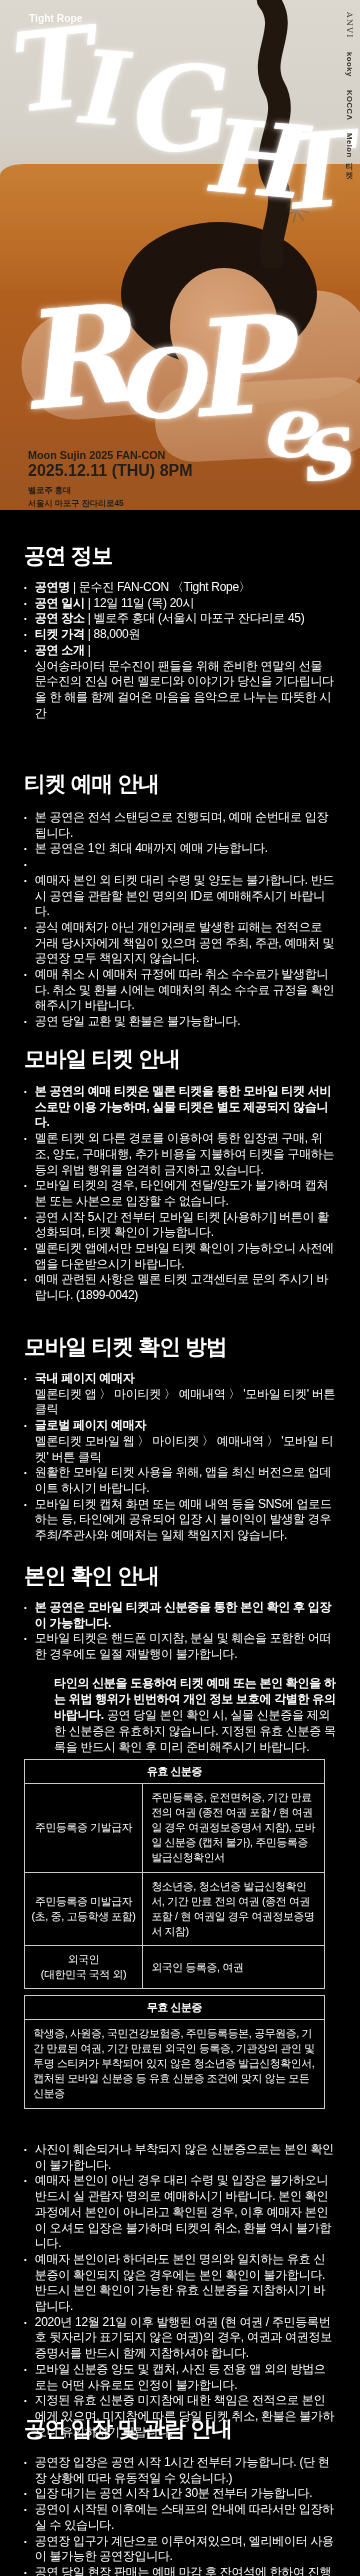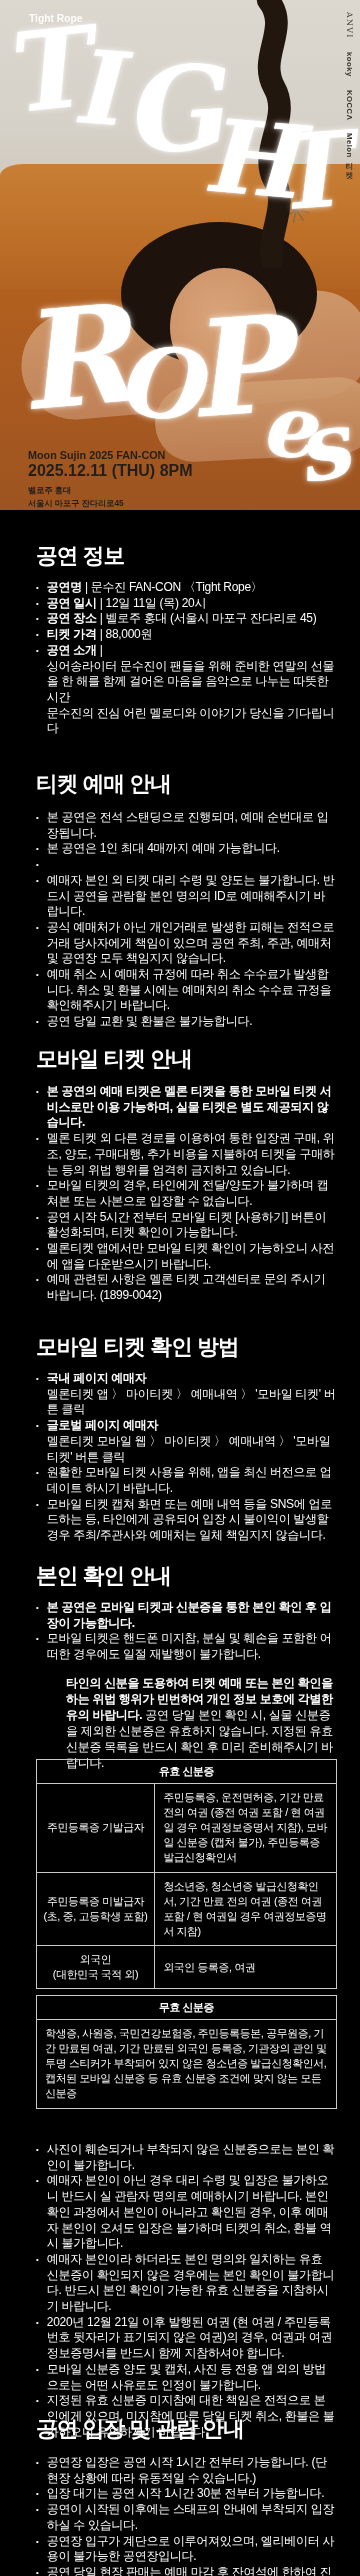--- a/index.html
+++ b/index.html
@@ -43,21 +43,21 @@
         color:#38342d;font-size:7.7px;letter-spacing:0.5px;}
   .poster-partners span{margin-bottom:10.3px;font-weight:700;}
   .pp-anvi{font-family:"DejaVu Serif",serif;font-weight:500 !important;letter-spacing:1.5px;}
   .poster-info{position:absolute;left:28px;top:447px;color:#221f1b;}
   .pi-1{font-size:10.8px;font-weight:700;line-height:16px;}
   .pi-2{font-size:16px;font-weight:700;line-height:16px;}
   .pi-3{font-size:8.2px;font-weight:700;line-height:12.4px;margin-top:6.2px;}
   .pi-4{font-size:8.2px;font-weight:700;line-height:12.4px;}
 
   
-  .sec{position:absolute;left:0;width:361px;box-sizing:border-box;padding:0 25px 0 36px;}
+  .sec{position:absolute;left:0;width:361px;box-sizing:border-box;padding:0 25px 0 24px;}
   h2{margin:0;font-size:21.6px;font-weight:700;letter-spacing:-0.8px;line-height:1.1;}
   ul.blist{list-style:none;margin:0;padding:0;font-size:12px;line-height:15.7px;letter-spacing:-0.3px;}
   ul.blist li{display:flex;}
   ul.blist .dot{flex:0 0 10.8px;font-size:7.7px;}
   ul.blist .bold{font-weight:700;}
   .para{font-size:12px;line-height:16px;letter-spacing:-0.3px;margin-left:30px;}
   .para .bold{font-weight:700;}
 
   table.idt{border-collapse:collapse;width:301px;color:#fff;font-size:10.8px;line-height:15px;
         letter-spacing:-0.3px;}
@@ -136,25 +136,25 @@
         <li>
           <span class="dot">•</span>
           <div class="txt"><span class="bold">공연 소개</span><span> |</span></div>
         </li>
         <li>
           <span class="dot"></span>
           <div class="txt"><span>싱어송라이터 문수진이 팬들을 위해 준비한 연말의 선물</span></div>
         </li>
         <li>
           <span class="dot"></span>
+          <div class="txt"><span>문수진의 진심 어린 멜로디와 이야기가 당신을 기다립니다</span></div>
+        </li>
+        <li>
+          <span class="dot"></span>
           <div class="txt"><span>올 한 해를 함께 걸어온 마음을 음악으로 나누는 따뜻한 시간</span></div>
-        </li>
-        <li>
-          <span class="dot"></span>
-          <div class="txt"><span>문수진의 진심 어린 멜로디와 이야기가 당신을 기다립니다</span></div>
         </li>
       </ul>
   </div>
 
   <div class="sec" style="top:772px">
     <h2>티켓 예매 안내</h2>
   </div>
   <div class="sec" style="top:810px">
     <ul class="blist">
         <li>
@@ -348,21 +348,21 @@
         <li>
           <span class="dot">•</span>
           <div class="txt"><span>공연장 입장은 공연 시작 1시간 전부터 가능합니다. (단 현장 상황에 따라 유동적일 수 있습니다.)</span></div>
         </li>
         <li>
           <span class="dot">•</span>
           <div class="txt"><span>입장 대기는 공연 시작 1시간 30분 전부터 가능합니다.</span></div>
         </li>
         <li>
           <span class="dot">•</span>
-          <div class="txt"><span>공연이 시작된 이후에는 스태프의 안내에 부착되지 입장하실 수 있습니다.</span></div>
+          <div class="txt"><span>공연이 시작된 이후에는 스태프의 안내에 따라서만 입장하실 수 있습니다.</span></div>
         </li>
         <li>
           <span class="dot">•</span>
           <div class="txt"><span>공연장 입구가 계단으로 이루어져있으며, 엘리베이터 사용이 불가능한 공연장입니다.</span></div>
         </li>
         <li>
           <span class="dot">•</span>
           <div class="txt"><span>공연 당일 현장 판매는 예매 마감 후 잔여석에 한하여 진행됩니다.</span></div>
         </li>
       </ul>

